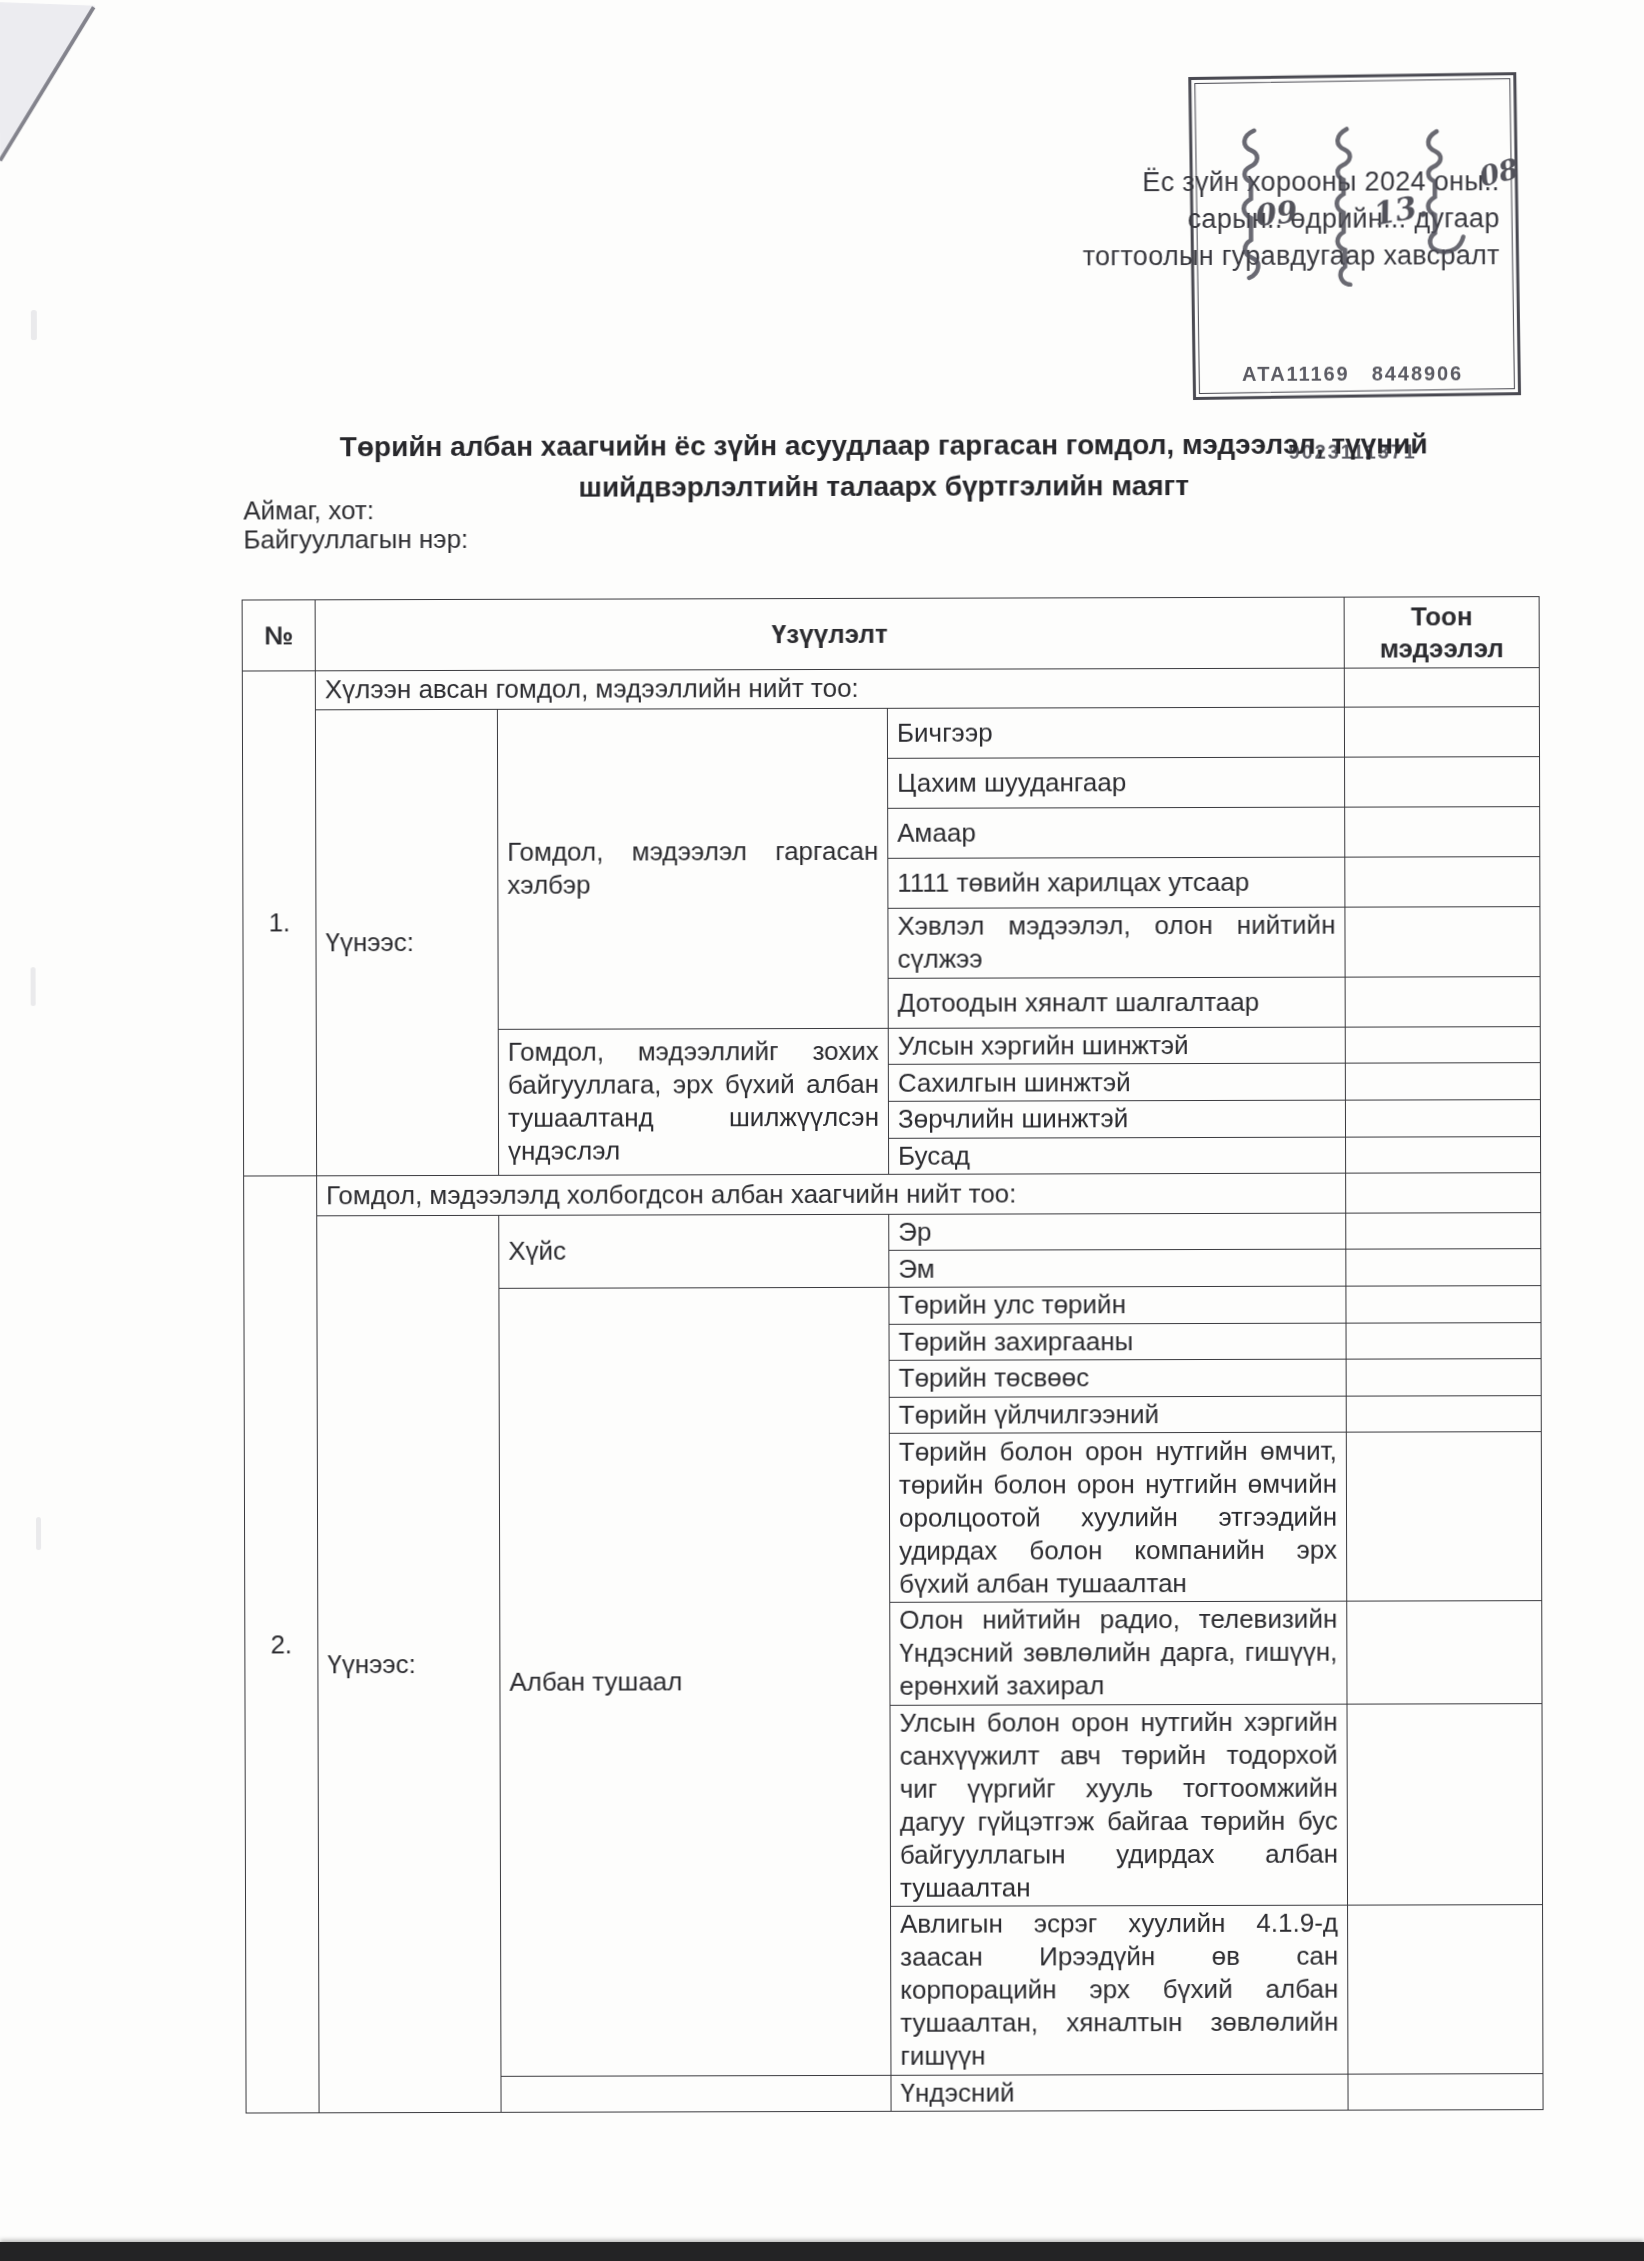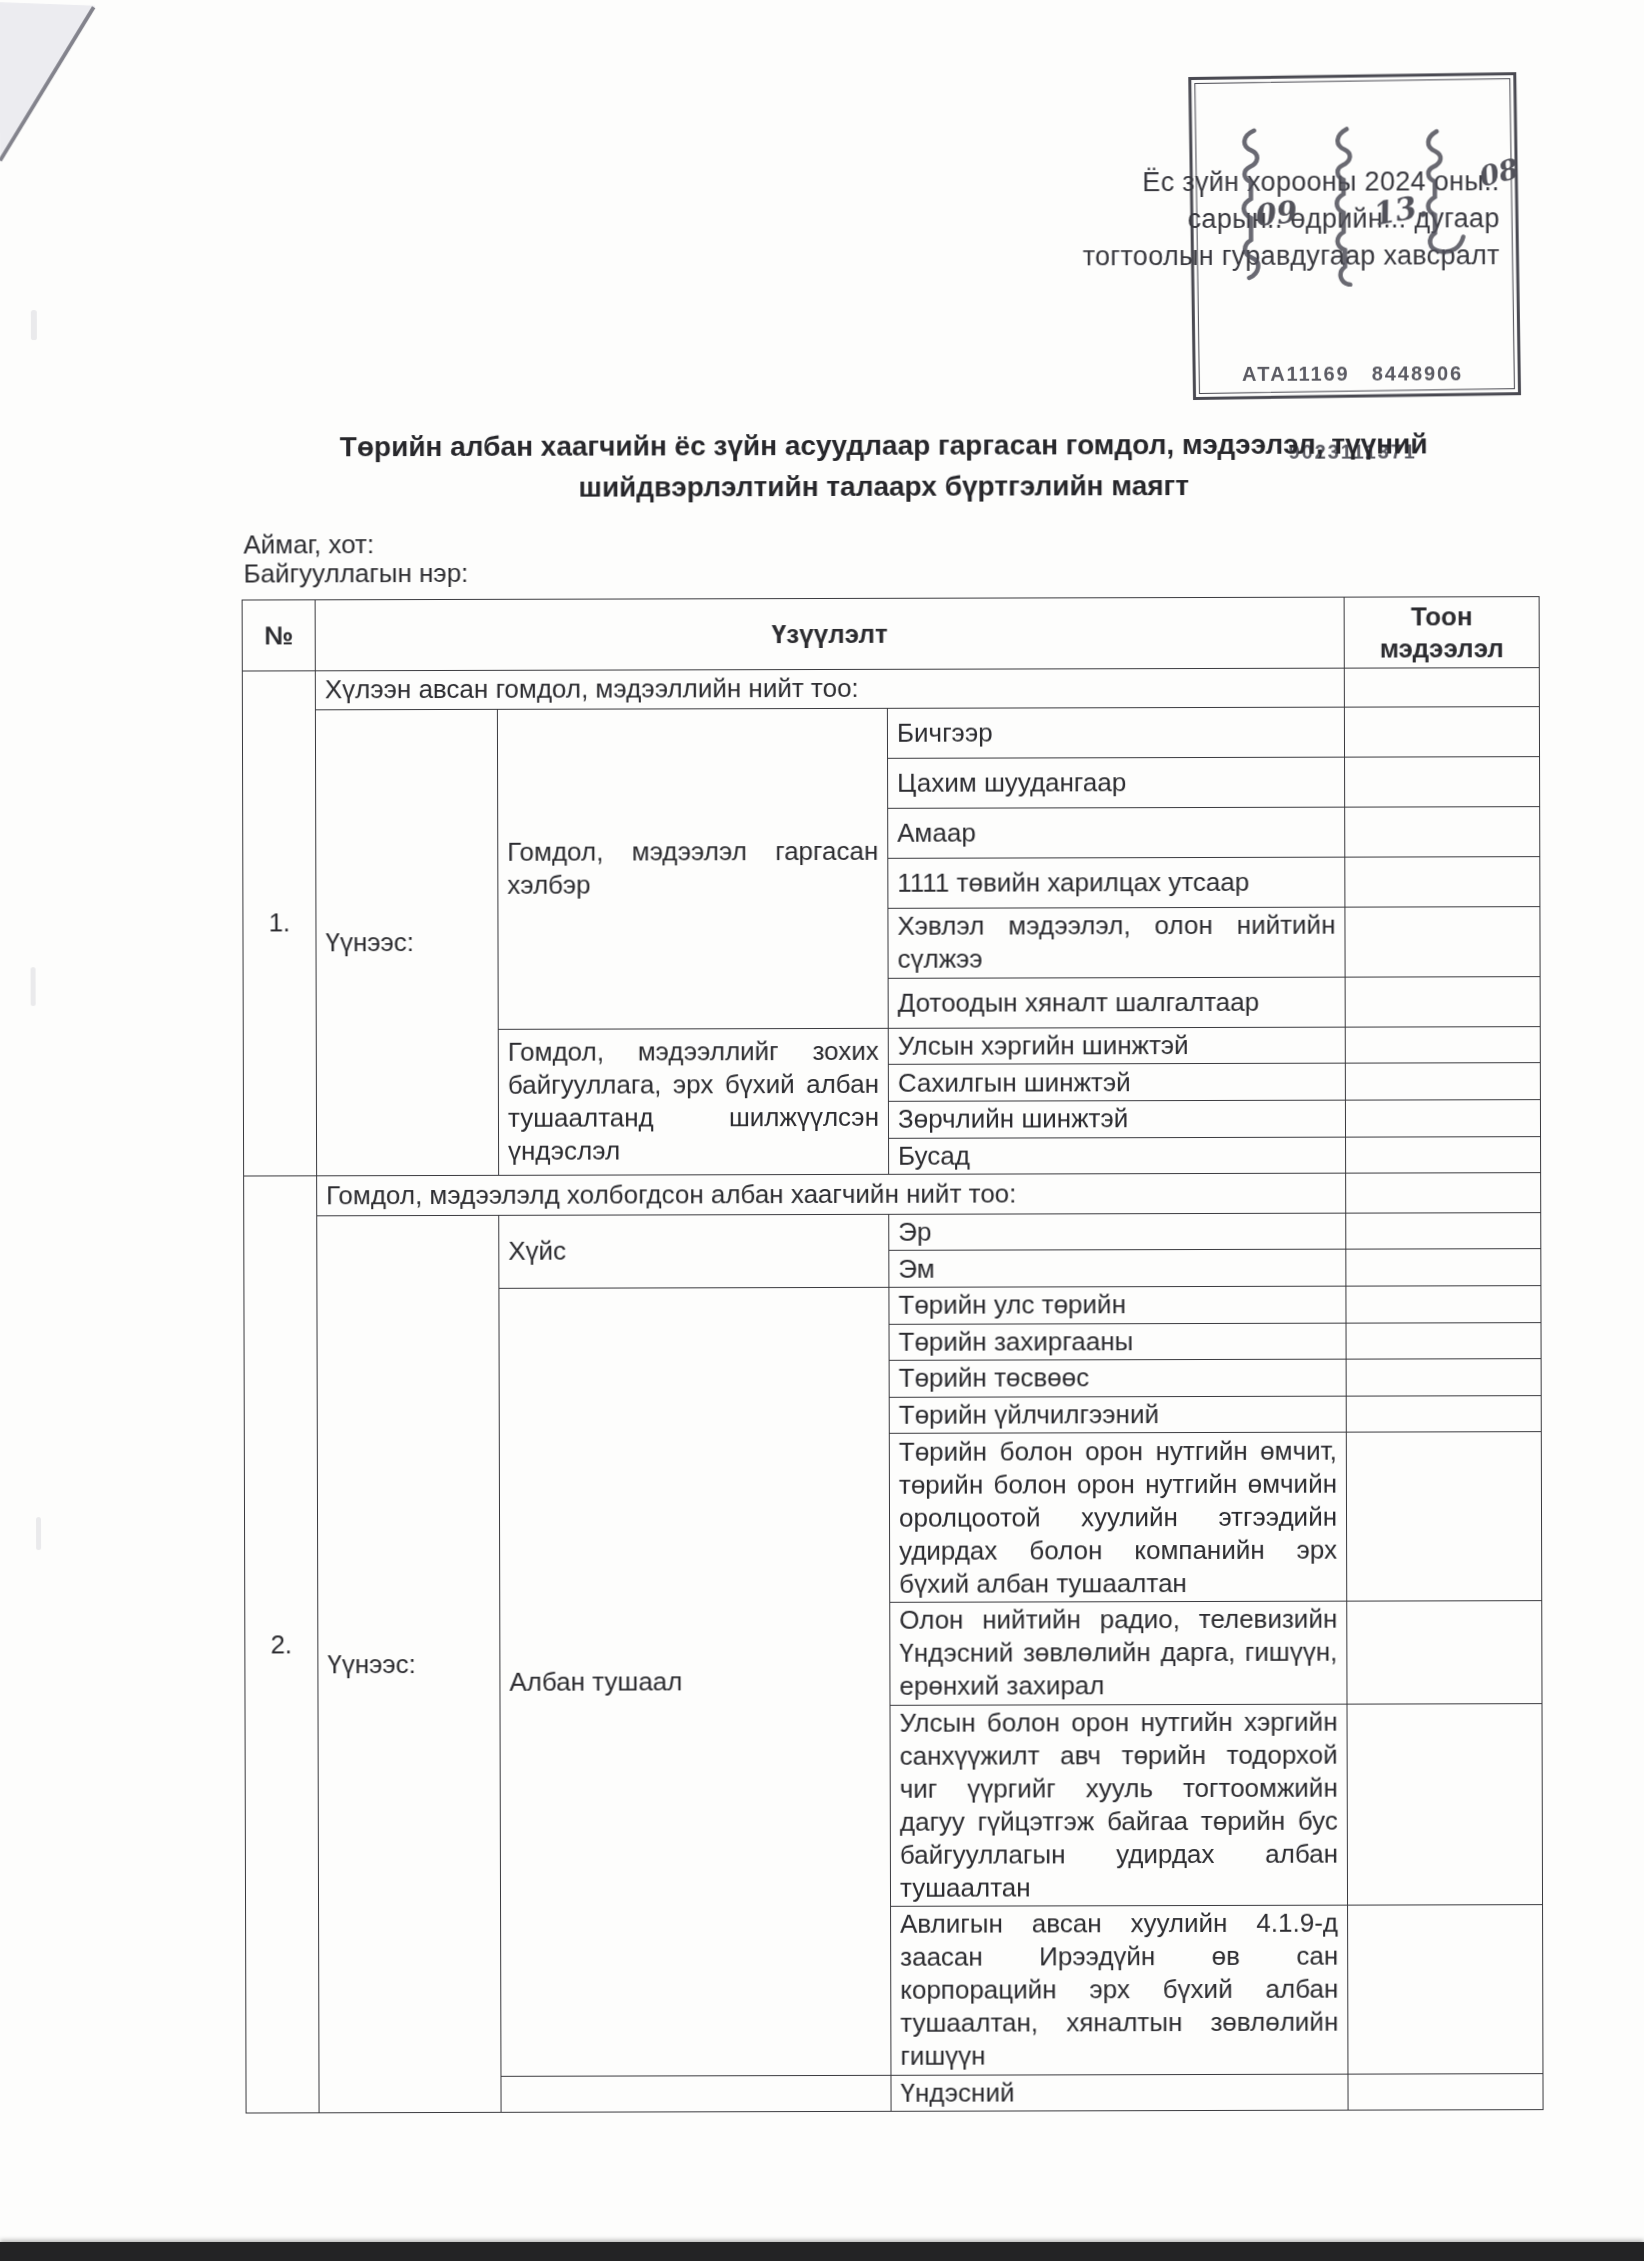--- a/index.html
+++ b/index.html
@@ -24,21 +24,21 @@
   .hand{position:absolute;font-family:"DejaVu Serif",serif;font-style:italic;
         color:#54545c;font-weight:bold;}
   .hw-month{left:1258px;top:197px;font-size:30px;transform:rotate(-6deg);}
   .hw-no{left:1376px;top:193px;font-size:31px;transform:rotate(-10deg);}
   .hw-year{left:1482px;top:158px;font-size:28px;transform:rotate(-14deg);}
   .sig{position:absolute;left:1227px;top:124px;}
 
   
   .title{position:absolute;left:193px;top:425px;width:1385px;text-align:center;
          font-size:28px;line-height:41px;font-weight:bold;color:#29292d;}
-  .fields{position:absolute;left:245px;top:495px;font-size:26px;line-height:29px;color:#303034;margin-top:34px;}
+  .fields{position:absolute;left:245px;top:495px;font-size:26px;line-height:29px;color:#303034;}
 
   
   table.tbl{position:absolute;left:243px;top:598px;width:1297px;border-collapse:collapse;
             table-layout:fixed;}
   .tbl td,.tbl th{border:1.9px solid #3c3c40;font-size:26px;line-height:33px;color:#2e2e32;
                   padding:1.3px 9px;vertical-align:middle;word-wrap:break-word;}
   .tbl th{font-weight:bold;height:67px;text-align:center;line-height:32px;}
   .no-cell{text-align:center;vertical-align:top;padding-top:3.9px;}
   .num-row td{height:36px;}
   .top{vertical-align:top;}
@@ -201,21 +201,21 @@
     </tr>
     <tr>
       <td class="just">Олон нийтийн радио, телевизийн Үндэсний зөвлөлийн дарга, гишүүн, ерөнхий захирал</td>
       <td></td>
     </tr>
     <tr>
       <td class="just">Улсын болон орон нутгийн хэргийн санхүүжилт авч төрийн тодорхой чиг үүргийг хууль тогтоомжийн дагуу гүйцэтгэж байгаа төрийн бус байгууллагын удирдах албан тушаалтан</td>
       <td></td>
     </tr>
     <tr>
-      <td class="just">Авлигын авсан хуулийн 4.1.9-д заасан Ирээдүйн өв сан корпорацийн эрх бүхий албан тушаалтан, хяналтын зөвлөлийн гишүүн</td>
+      <td class="just">Авлигын эсрэг хуулийн 4.1.9-д заасан Ирээдүйн өв сан корпорацийн эрх бүхий албан тушаалтан, хяналтын зөвлөлийн гишүүн</td>
       <td></td>
     </tr>
     <tr class="cut">
       <td class="cat"></td>
       <td>Үндэсний</td>
       <td></td>
     </tr>
   </tbody>
     </table>
 </div>

